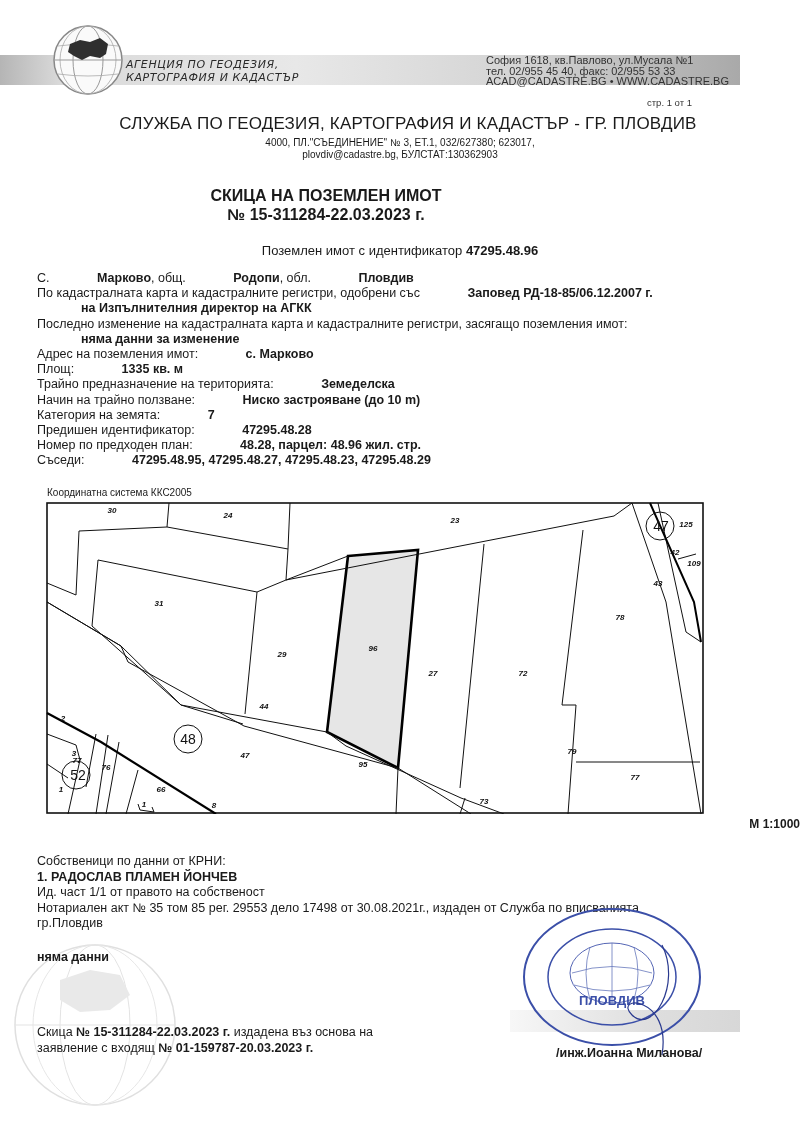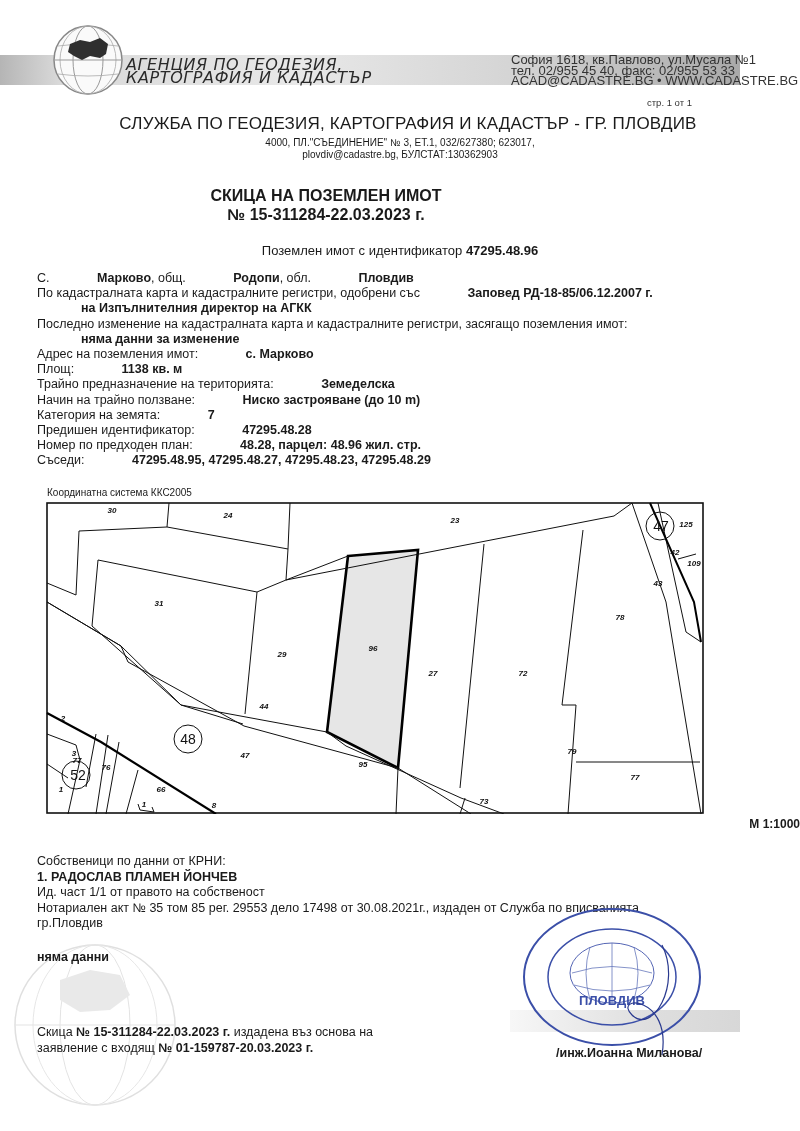--- a/index.html
+++ b/index.html
@@ -2,23 +2,23 @@
 <html><head>
 <meta charset="utf-8">
 <style>
   html, body { margin:0; padding:0; }
   body { width:800px; height:1131px; background:#ffffff; position:relative; overflow:hidden;
          font-family:"Liberation Sans", sans-serif; color:#1a1a1a; }
   .abs { position:absolute; }
   
   .band { position:absolute; left:0; top:55px; width:740px; height:30px;
           background:linear-gradient(90deg,#b5b5b5 0%,#d9d9d9 8%,#e8e8e8 40%,#d4d4d4 70%,#a9a9a9 100%); }
-  .agency { position:absolute; left:126px; top:58px; font-size:16px; letter-spacing:0.6px; line-height:13px;
+  .agency { position:absolute; left:126px; top:58px; font-size:11px; letter-spacing:0.6px; line-height:13px;
             font-style:italic; color:#2a2a2a; font-family:"DejaVu Sans", sans-serif; }
-  .contact { position:absolute; left:511px; top:55px; font-size:13px; line-height:10.5px; color:#333; }
+  .contact { position:absolute; left:486px; top:55px; font-size:11px; line-height:10.5px; color:#333; }
   .page { position:absolute; left:647px; top:97px; font-size:9.5px; color:#333; }
   .svc-title { position:absolute; left:0; width:800px; top:114px; text-align:center; font-size:17px; letter-spacing:0.2px;padding-left:8px; }
   .svc-addr { position:absolute; left:0; width:800px; top:137px; text-align:center; font-size:10px; line-height:12px; }
   .doc-title { position:absolute; left:0; width:652px; top:186px; text-align:center; font-size:16px; font-weight:bold; line-height:19px; }
   .ident { position:absolute; left:0; width:800px; top:243px; text-align:center; font-size:13px; }
   .info { position:absolute; left:37px; top:271px; font-size:12.5px; line-height:15.2px; }
   .info b { font-weight:bold;padding-left:44px; }
   .coord { position:absolute; left:47px; top:487px; font-size:10px; }
   .map { position:absolute; left:46px; top:502px; width:658px; height:312px; }
   .scale { position:absolute; left:0; width:800px; top:817px; text-align:right; font-size:12px; font-weight:bold; }
@@ -67,21 +67,21 @@
   <b>47295.48.96</b>
 </div>
 
 <div class="info">
   <div><span>С.</span> <b>Марково</b><span>, общ.</span> <b>Родопи</b><span>, обл.</span> <b>Пловдив</b></div>
   <div><span>По кадастралната карта и кадастралните регистри, одобрени със </span><b>Заповед РД-18-85/06.12.2007 г.</b></div>
   <div><b>на Изпълнителния директор на АГКК</b></div>
   <div>Последно изменение на кадастралната карта и кадастралните регистри, засягащо поземления имот:</div>
   <div><b>няма данни за изменение</b></div>
   <div><span>Адрес на поземления имот: </span><b>с. Марково</b></div>
-  <div><span>Площ: </span><b>1138 кв. м</b></div>
+  <div><span>Площ: </span><b>1335 кв. м</b></div>
   <div><span>Трайно предназначение на територията: </span><b>Земеделска</b></div>
   <div><span>Начин на трайно ползване: </span><b>Ниско застрояване (до 10 m)</b></div>
   <div><span>Категория на земята: </span><b>7</b></div>
   <div><span>Предишен идентификатор: </span><b>47295.48.28</b></div>
   <div><span>Номер по предходен план: </span><b>48.28, парцел: 48.96 жил. стр.</b></div>
   <div><span>Съседи: </span><b>47295.48.95, 47295.48.27, 47295.48.23, 47295.48.29</b></div>
 </div>
 
 <div class="coord">Координатна система ККС2005</div>
 <svg class="map" viewBox="0 0 658 312" font-family="Liberation Sans, sans-serif" font-size="8" font-weight="bold" font-style="italic">

